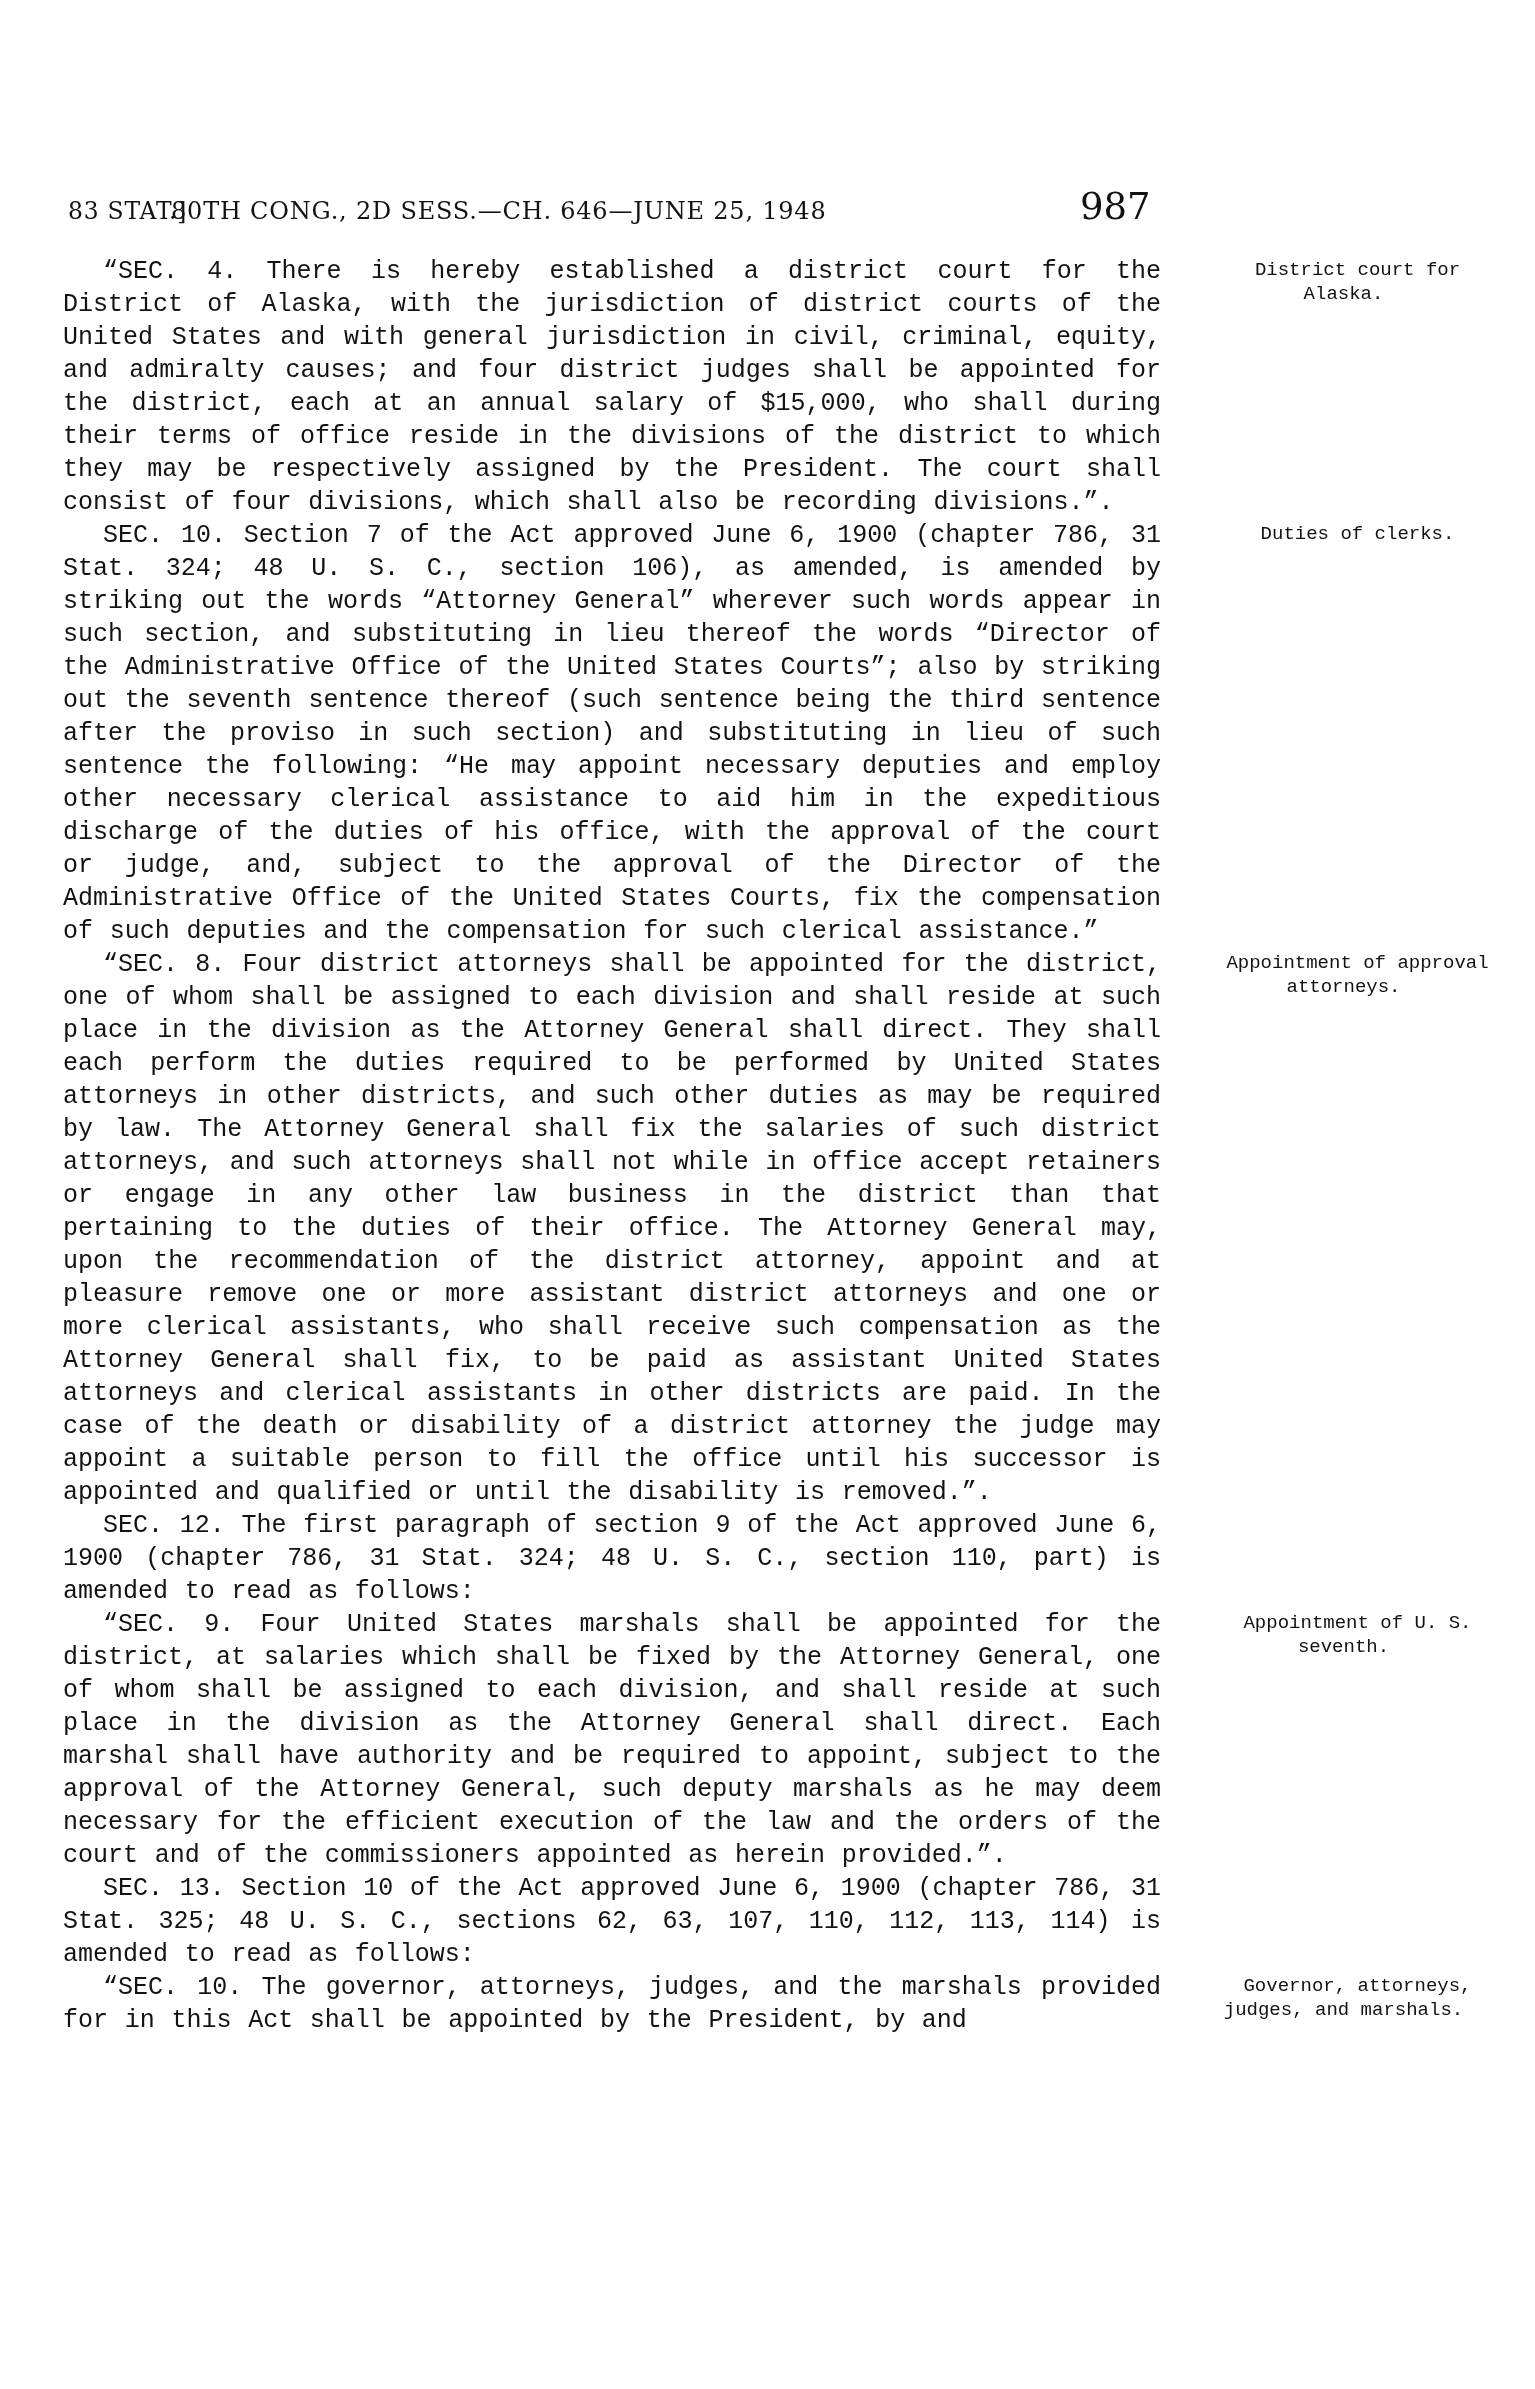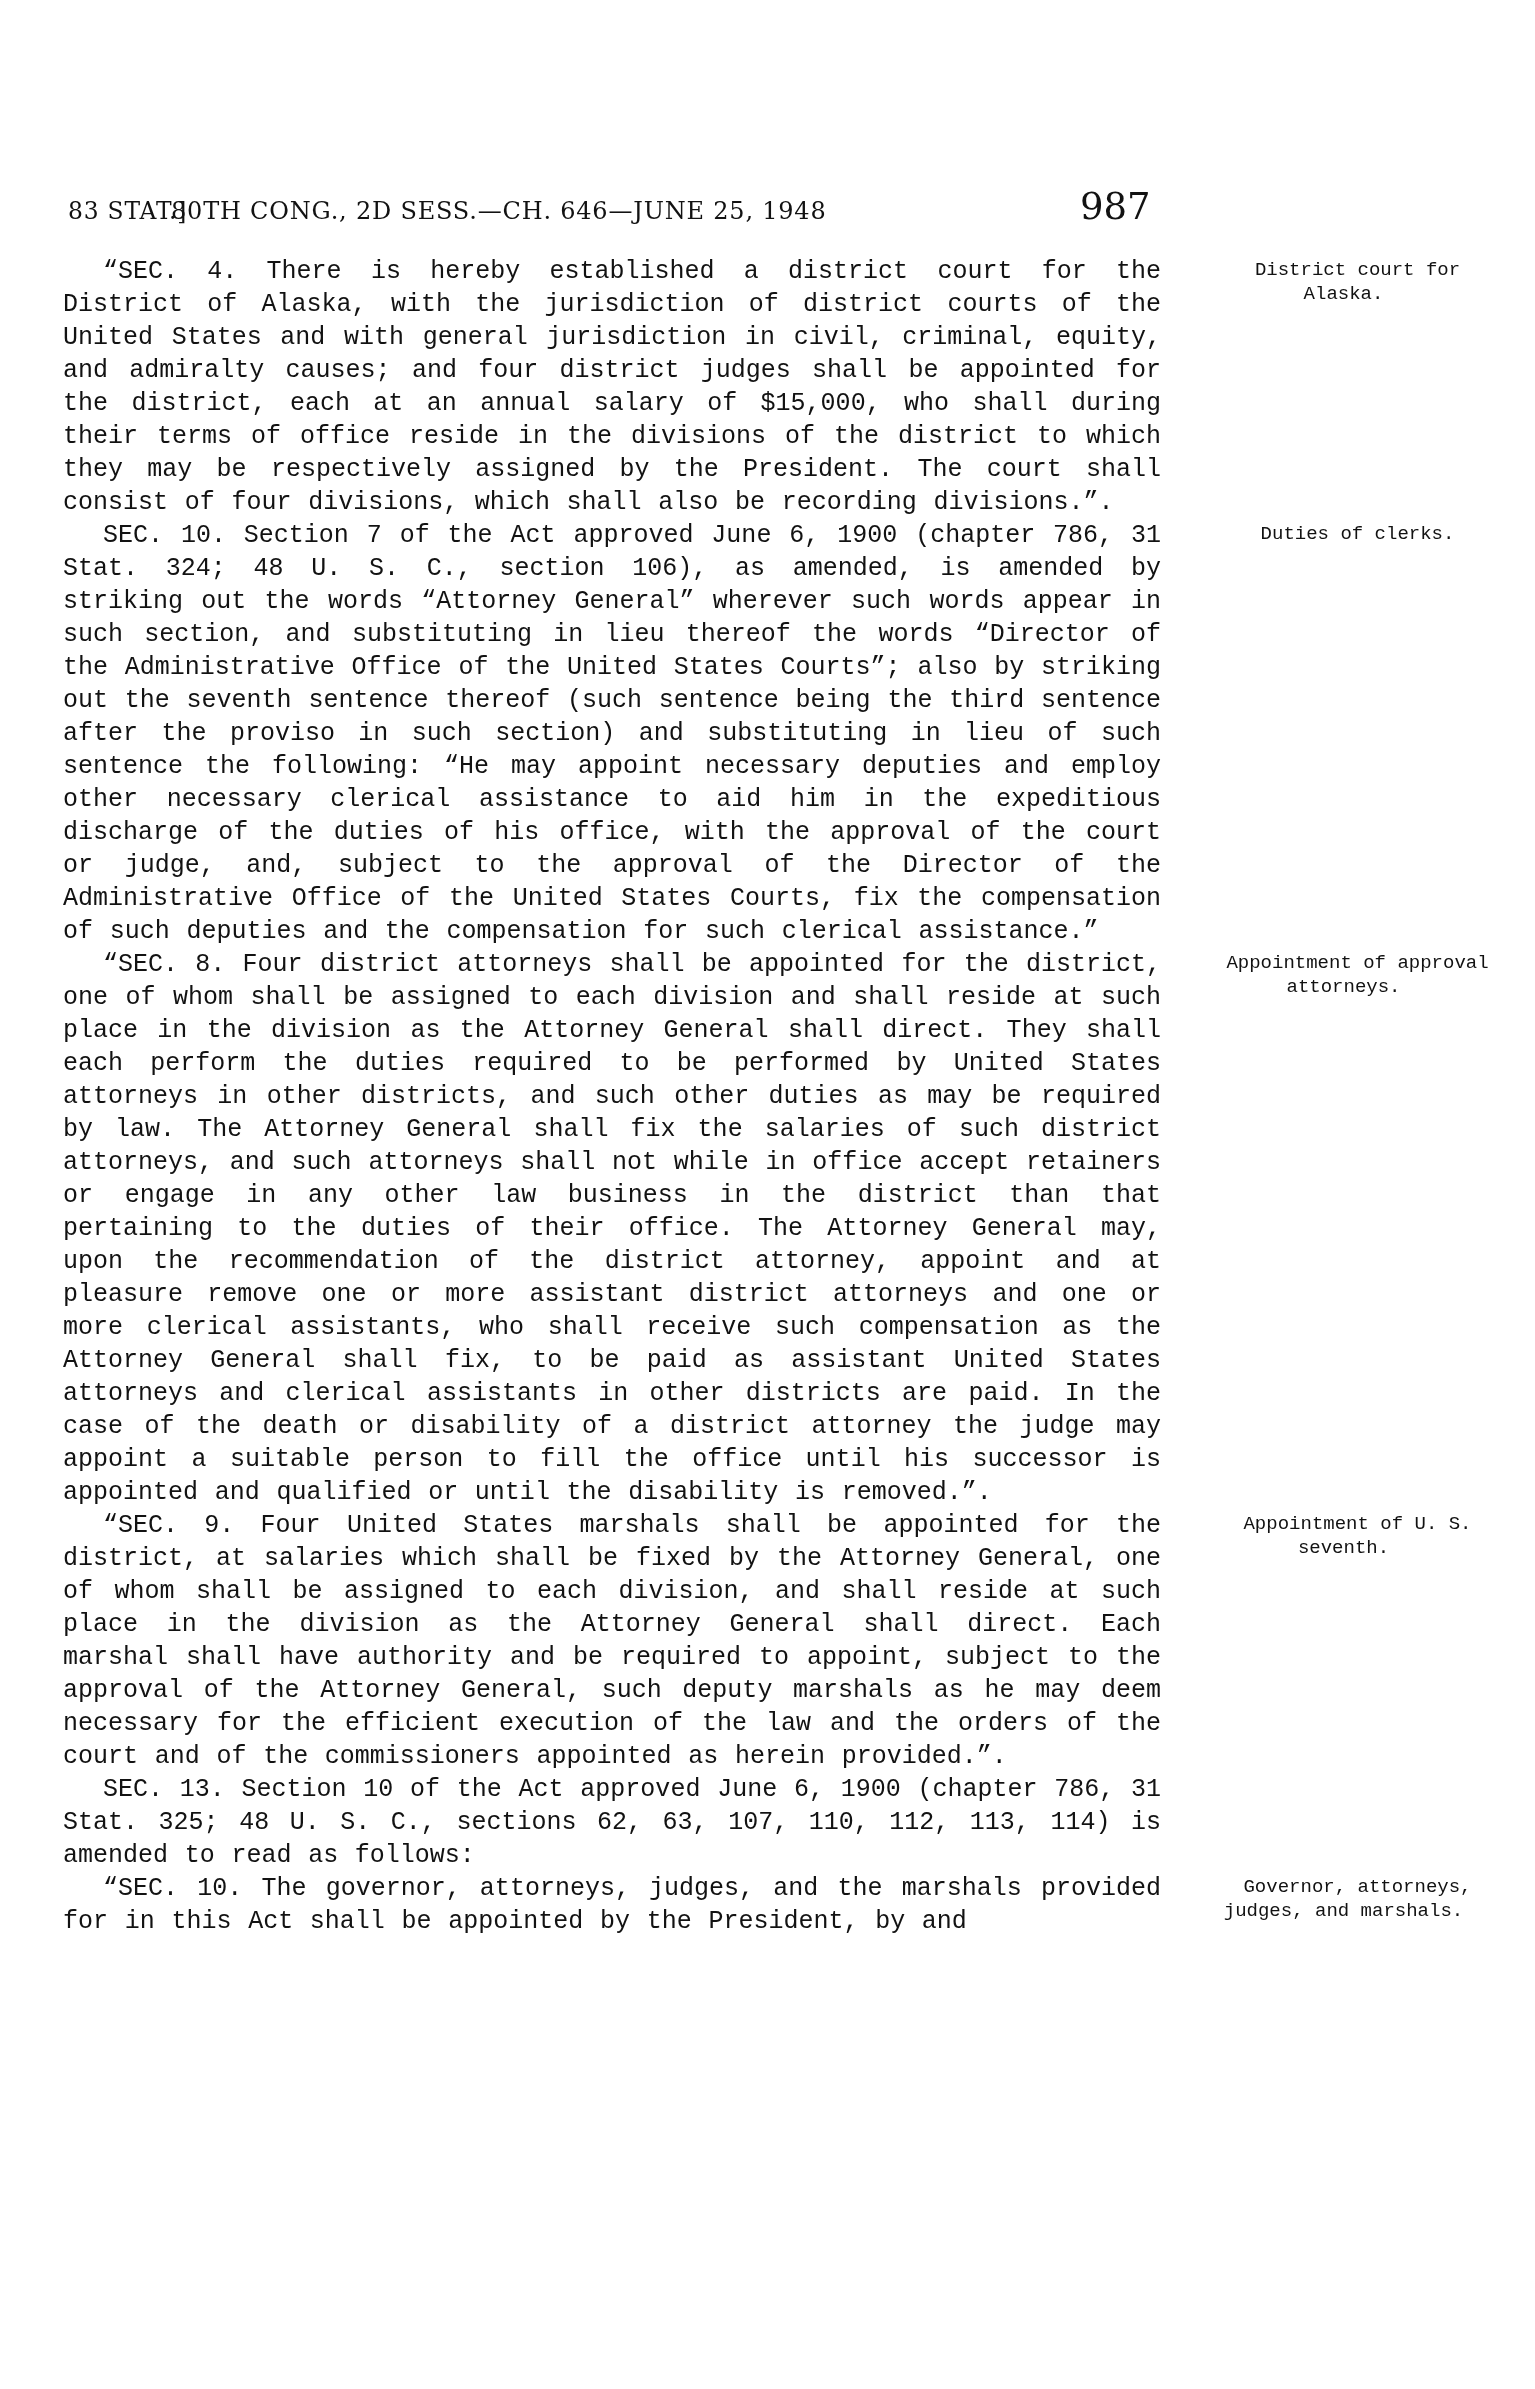--- a/index.html
+++ b/index.html
@@ -100,20 +100,24 @@
     <p class="para-text">SEC. 10. Section 7 of the Act approved June 6, 1900 (chapter 786, 31 Stat. 324; 48 U. S. C., section 106), as amended, is amended by striking out the words “Attorney General” wherever such words appear in such section, and substituting in lieu thereof the words “Director of the Administrative Office of the United States Courts”; also by striking out the seventh sentence thereof (such sentence being the third sentence after the proviso in such section) and substituting in lieu of such sentence the following: “He may appoint necessary deputies and employ other necessary clerical assistance to aid him in the expeditious discharge of the duties of his office, with the approval of the court or judge, and, subject to the approval of the Director of the Administrative Office of the United States Courts, fix the compensation of such deputies and the compensation for such clerical assistance.”</p>
     <div class="margin-note">Duties of clerks.</div>
   </div>
 
 
   <div class="para-row">
     <p class="para-text">“SEC. 8. Four district attorneys shall be appointed for the district, one of whom shall be assigned to each division and shall reside at such place in the division as the Attorney General shall direct.  They shall each perform the duties required to be performed by United States attorneys in other districts, and such other duties as may be required by law.  The Attorney General shall fix the salaries of such district attorneys, and such attorneys shall not while in office accept retainers or engage in any other law business in the district than that pertaining to the duties of their office.  The Attorney General may, upon the recommendation of the district attorney, appoint and at pleasure remove one or more assistant district attorneys and one or more clerical assistants, who shall receive such compensation as the Attorney General shall fix, to be paid as assistant United States attorneys and clerical assistants in other districts are paid.  In the case of the death or disability of a district attorney the judge may appoint a suitable person to fill the office until his successor is appointed and qualified or until the disability is removed.”.</p>
     <div class="margin-note">Appointment of approval attorneys.</div>
   </div>
 
+  <div class="para-row">
+    <p class="para-text">SEC. 12. The first paragraph of section 9 of the Act approved June 6, 1900 (chapter 786, 31 Stat. 324; 48 U. S. C., section 110, part) is amended to read as follows:</p>
+
+  </div>
 
   <div class="para-row">
     <p class="para-text">“SEC. 9. Four United States marshals shall be appointed for the district, at salaries which shall be fixed by the Attorney General, one of whom shall be assigned to each division, and shall reside at such place in the division as the Attorney General shall direct.  Each marshal shall have authority and be required to appoint, subject to the approval of the Attorney General, such deputy marshals as he may deem necessary for the efficient execution of the law and the orders of the court and of the commissioners appointed as herein provided.”.</p>
     <div class="margin-note">Appointment of U. S. seventh.</div>
   </div>
 
   <div class="para-row">
     <p class="para-text">SEC. 13. Section 10 of the Act approved June 6, 1900 (chapter 786, 31 Stat. 325; 48 U. S. C., sections 62, 63, 107, 110, 112, 113, 114) is amended to read as follows:</p>
 
   </div>

